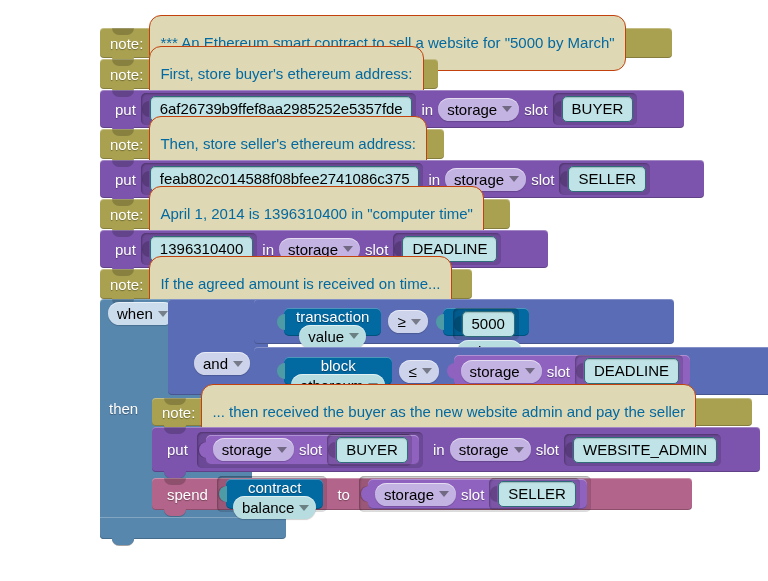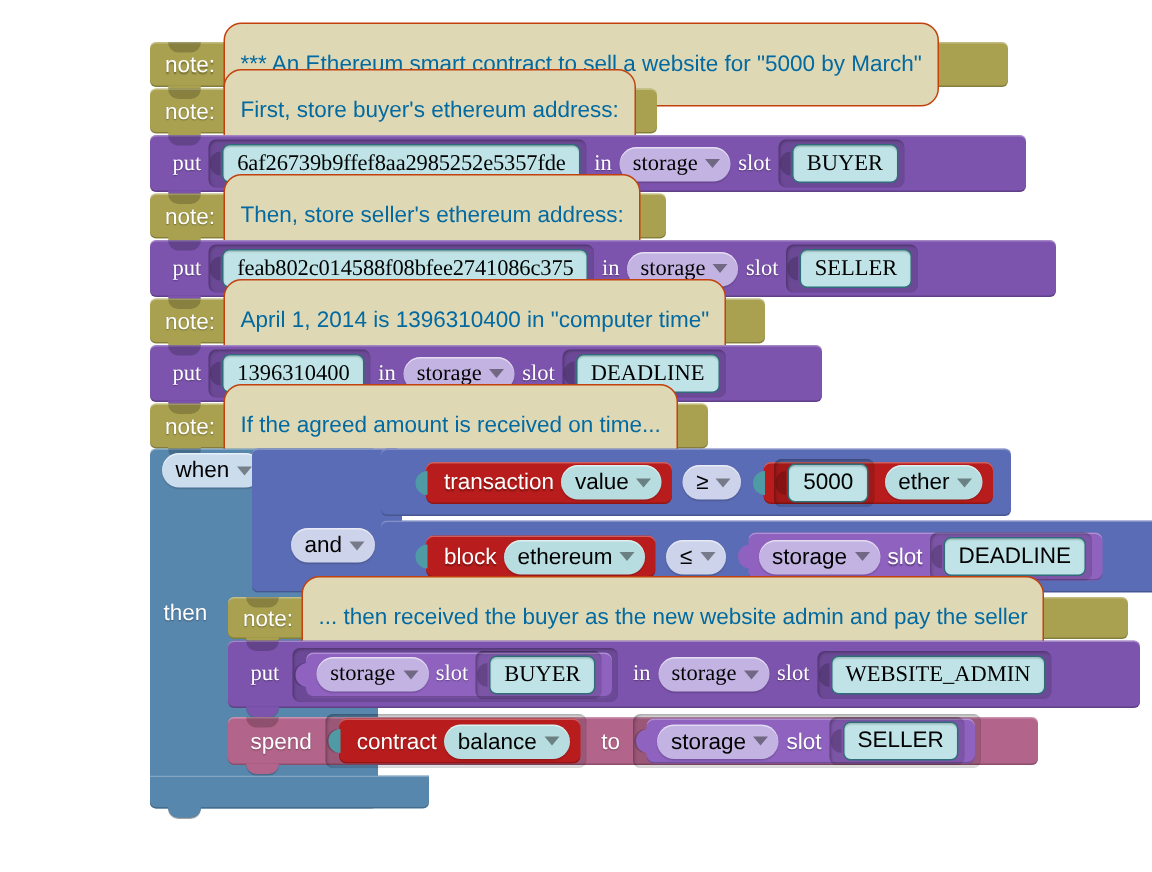--- a/index.html
+++ b/index.html
@@ -35,40 +35,40 @@
   .note{background:#a9a14f;height:30px;}
   .note .nub-bot{background:#a9a14f;}
   .note .lbl{margin-left:0;margin-right:6px;}
   .note-field{
     background:#ded9b4;border:1px solid #c2410c;border-radius:12px;
     color:#0369a1;font-size:15px;line-height:20px;padding:17px 10px;
     white-space:nowrap;
   }
 
   
-  .put{background:#7c54ad;height:38px;font-family:Liberation Serif, serif;}
+  .put{background:#7c54ad;height:38px;}
   .put .nub-bot{background:#7c54ad;}
 
   
   .spend{background:#b3648a;height:44px;}
   .spend .nub-bot{background:#b3648a;}
 
   
   .val{
     position:relative;display:inline-flex;align-items:center;
     border-radius:5px;padding:0 7px;height:28px;
     box-shadow:inset 0 1px 0 rgba(255,255,255,.30), inset 0 -1px 0 rgba(0,0,0,.22);
   }
   
   .val::before,.plugholder::before{
     content:"";position:absolute;left:-7px;top:50%;margin-top:-8px;
     width:8px;height:16px;border-radius:8px 0 0 8px;
   }
 
-  .teal{background:#b91c1c;}
+  .teal{background:#0369a1;flex-direction:column;}
   .teal::before{background:#4f9ba5;}
   .purple{background:#8f62c0;}
   .purple::before{background:#8f62c0;}
 
   
   .socket{
     position:relative;display:inline-flex;align-items:center;
     border-radius:5px;padding:3px 4px 3px 9px;
     background:rgba(0,0,0,.13);
     box-shadow:inset 1px 1px 2px rgba(0,0,0,.28);

